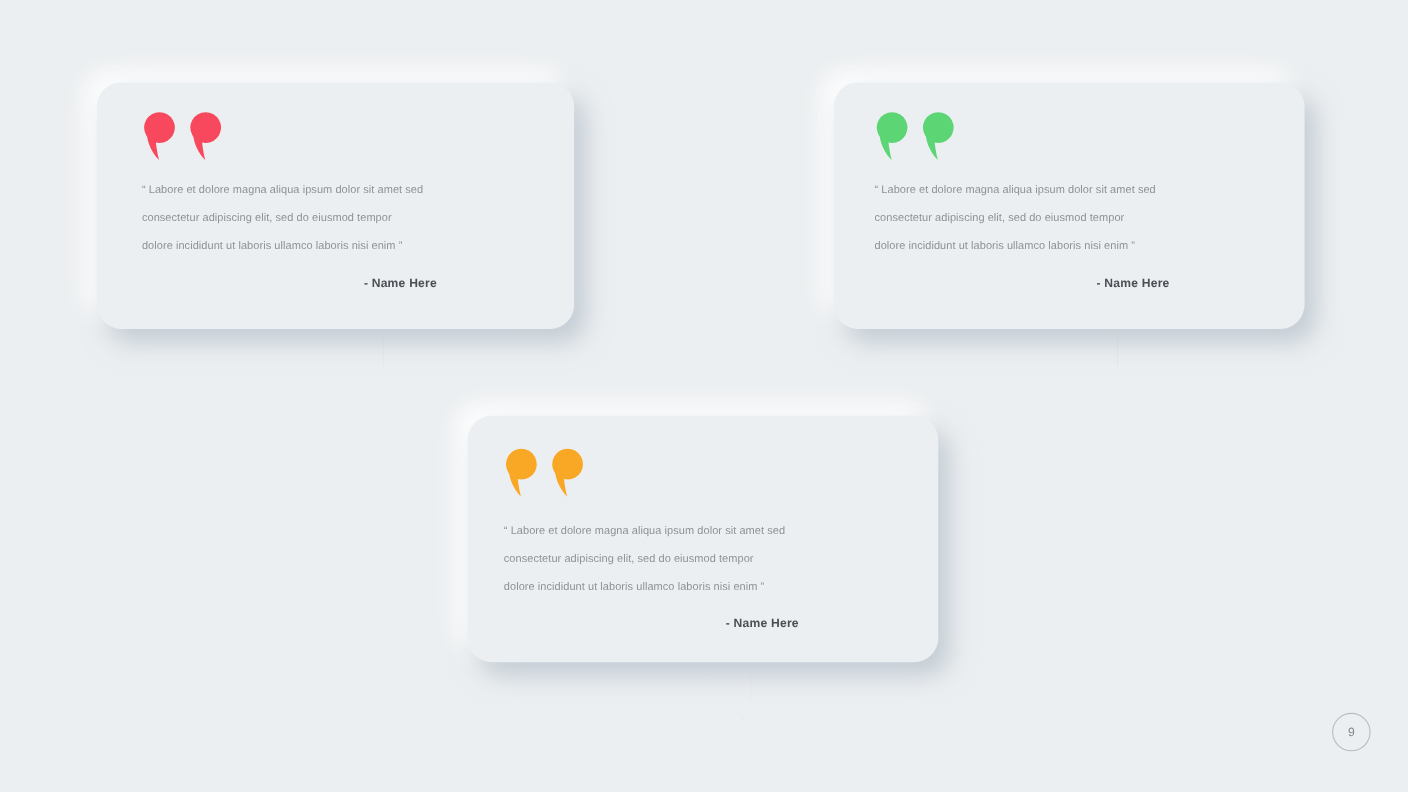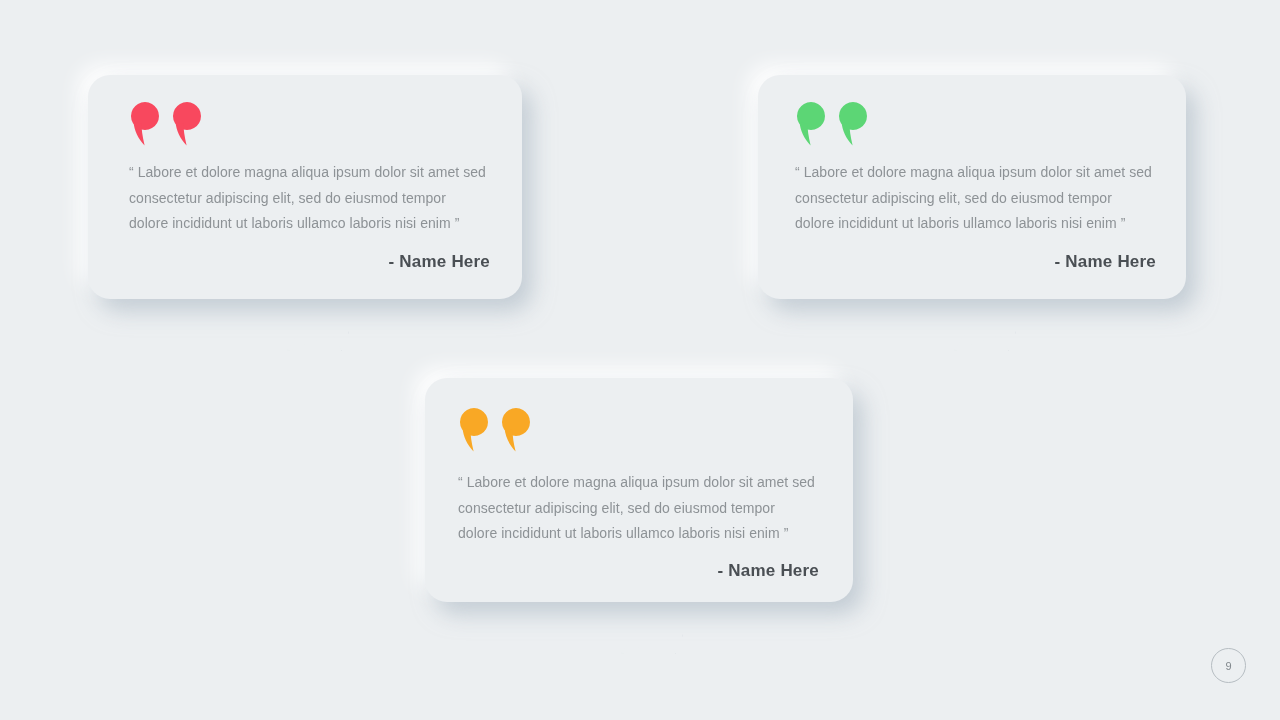--- a/index.html
+++ b/index.html
@@ -79,33 +79,33 @@
     gap: 10px;
   }
   .quote-marks svg {
     display: block;
   }
 
   
   .quote-text {
     position: absolute;
     color: #8d9296;
-    font-size: 14px;
+    font-size: 10px;
     line-height: 25.5px;
     letter-spacing: 0.05px;
     white-space: pre-line;
   }
 
   .author {
     position: absolute;
     color: #4a4f54;
-    font-size: 17px;
+    font-size: 11px;
     font-weight: bold;
     letter-spacing: 0.2px;
-    text-align: right;
+    text-align: center;
   }
 
   
   #page-badge {
     position: absolute;
     left: 1211px;
     top: 648px;
     width: 35px;
     height: 35px;
     border-radius: 50%;

